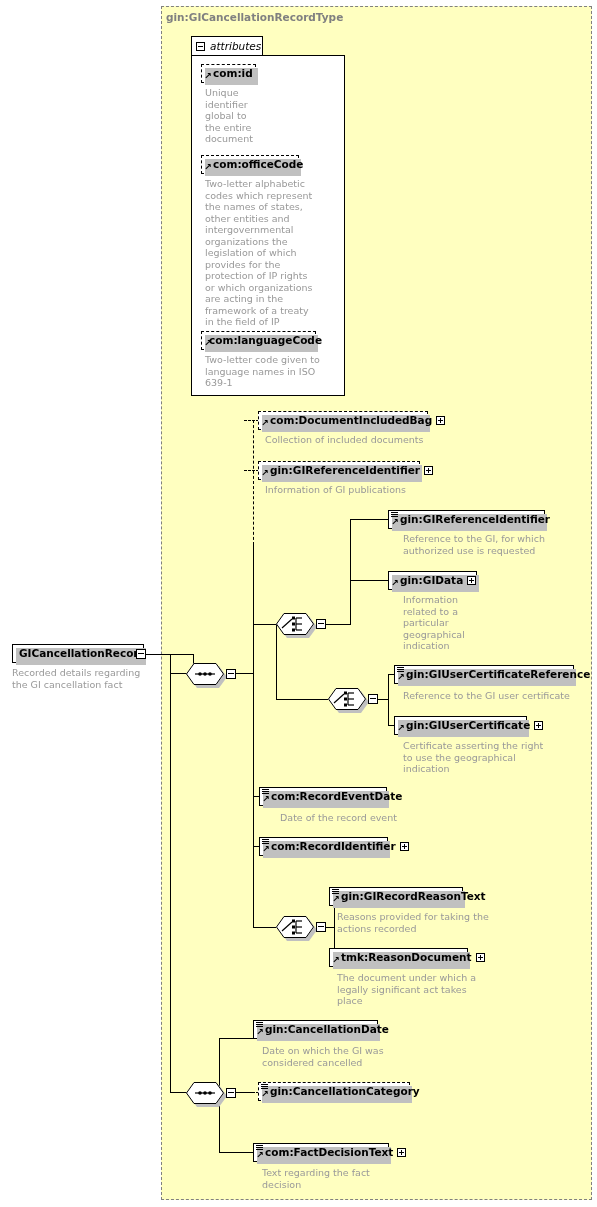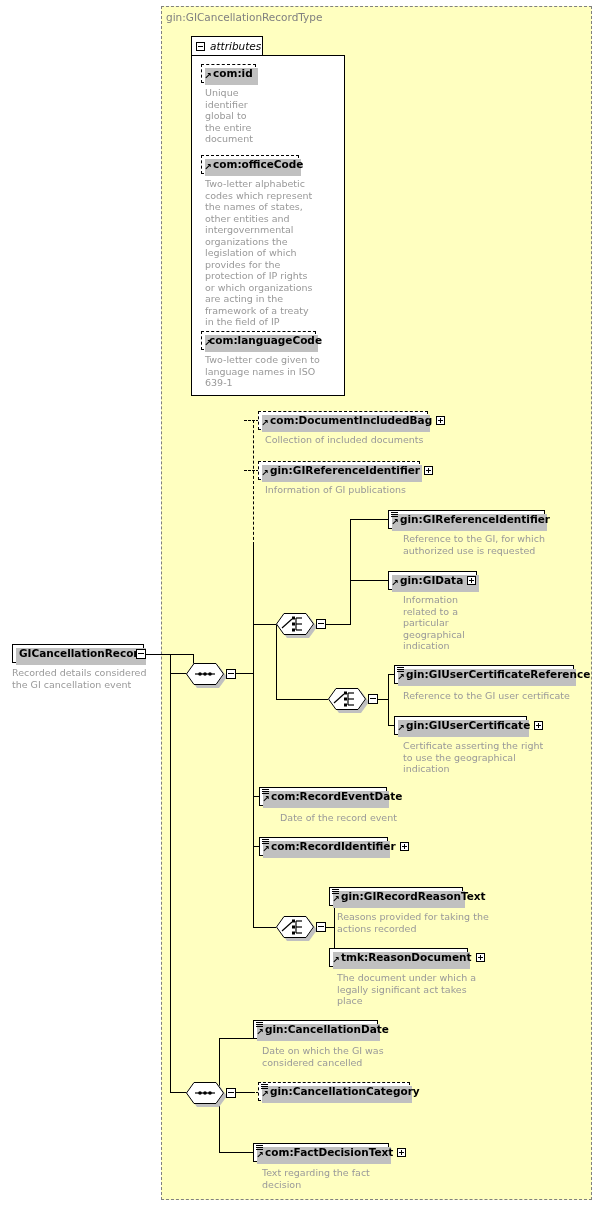--- a/index.html
+++ b/index.html
@@ -14,21 +14,21 @@
   .type-box{
     position:absolute;
     background:#ffffc0;
     border:1px dashed #808080;
     box-sizing:border-box;
   }
   .type-title{
     position:absolute;
     color:#808080;
     font-size:10.5px;
-    font-weight:normal;
+    font-weight:bold;
     white-space:nowrap;
     letter-spacing:0px;
   }
 
   
   .attr-panel{
     position:absolute;
     background:#ffffff;
     border:1px solid #000000;
     box-sizing:border-box;
@@ -152,21 +152,21 @@
   <div class="type-box" style="left:161px;top:6px;width:431px;height:1194px;"></div>
   <div class="type-title" style="left:166px;top:11px;">gin:GICancellationRecordType</div>
 
   <div class="node solid" style="left:12px;top:644px;width:132px;">
     <span class="shadow"></span>
     <span class="node-label" style="margin-left:3px;">GICancellationRecord</span>
   </div>
   <div style="position:absolute;left:136px;top:649px;width:10px;height:10px;border:1px solid #000;background:#fff;box-sizing:border-box;z-index:4;">
     <span style="position:absolute;left:1px;top:3px;width:6px;height:1px;background:#000;"></span>
   </div>
-  <div class="doc" style="left:12px;top:667px;width:140px;white-space:pre-line;">Recorded details considered the GI cancellation event</div>
+  <div class="doc" style="left:12px;top:667px;width:140px;white-space:pre-line;">Recorded details regarding the GI cancellation fact</div>
 
   <div class="ln h" style="left:146px;top:654px;width:47px;"></div>
   <div class="ln v" style="left:193px;top:654px;height:20px;"></div>
   <div class="ln h" style="left:193px;top:673px;width:0px;"></div>
 
   <div class="attr-panel" style="left:191px;top:55px;width:154px;height:341px;"></div>
   <div class="attr-tab" style="left:191px;top:36px;width:72px;height:20px;">
     <span class="expander"></span>
     <span class="attr-tab-label">attributes</span>
   </div>

